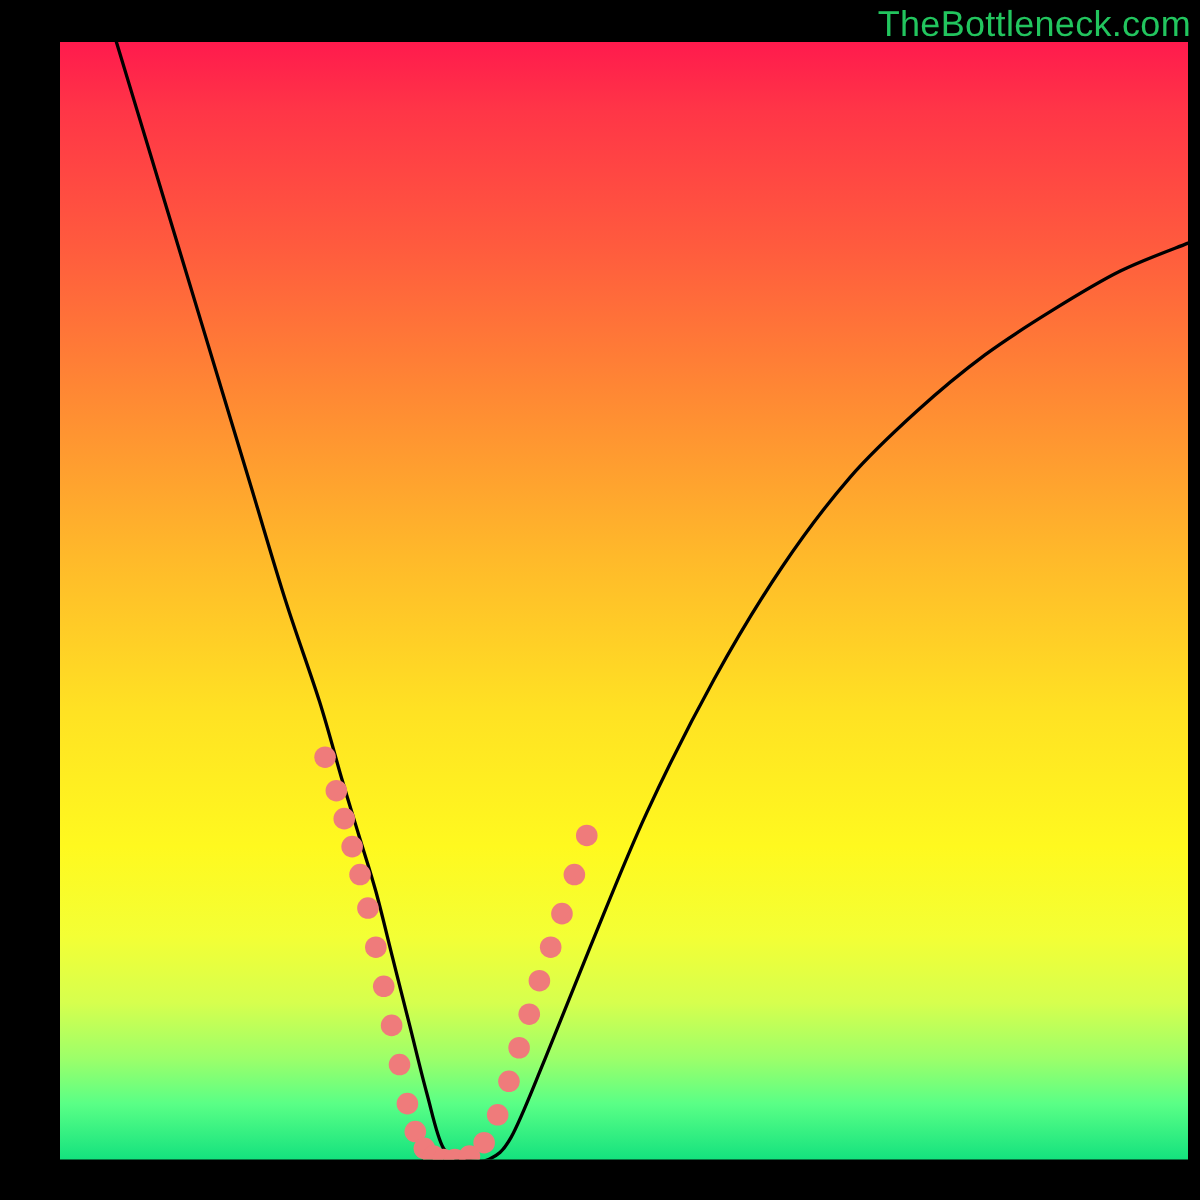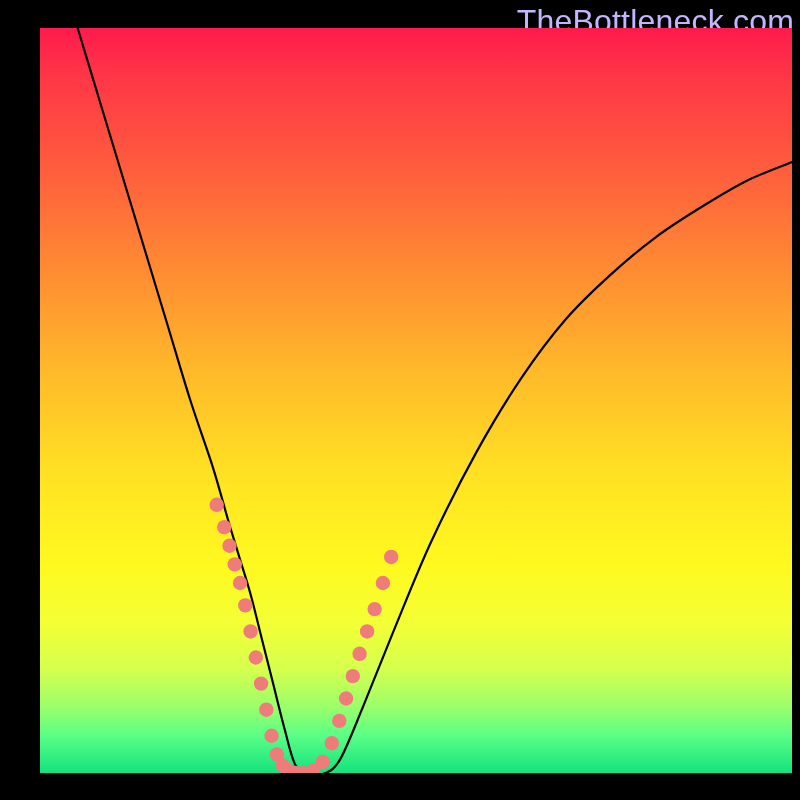--- a/index.html
+++ b/index.html
@@ -40,22 +40,22 @@
   }
   svg.curve {
     position: absolute;
     left: 0; top: 0;
     width: 752px; height: 745px;
   }
   .watermark {
     position: absolute;
     top: 3px;
     right: 6px;
-    color: #c4b5fd;
-    font-size: 32px;
+    color: #22c55e;
+    font-size: 24px;
     letter-spacing: 0.2px;
     font-weight: 400;
   }
 </style>
 </head>
 <body>
 
 <div class="frame">
   <div class="watermark">TheBottleneck.com</div>
   <div class="plot">

